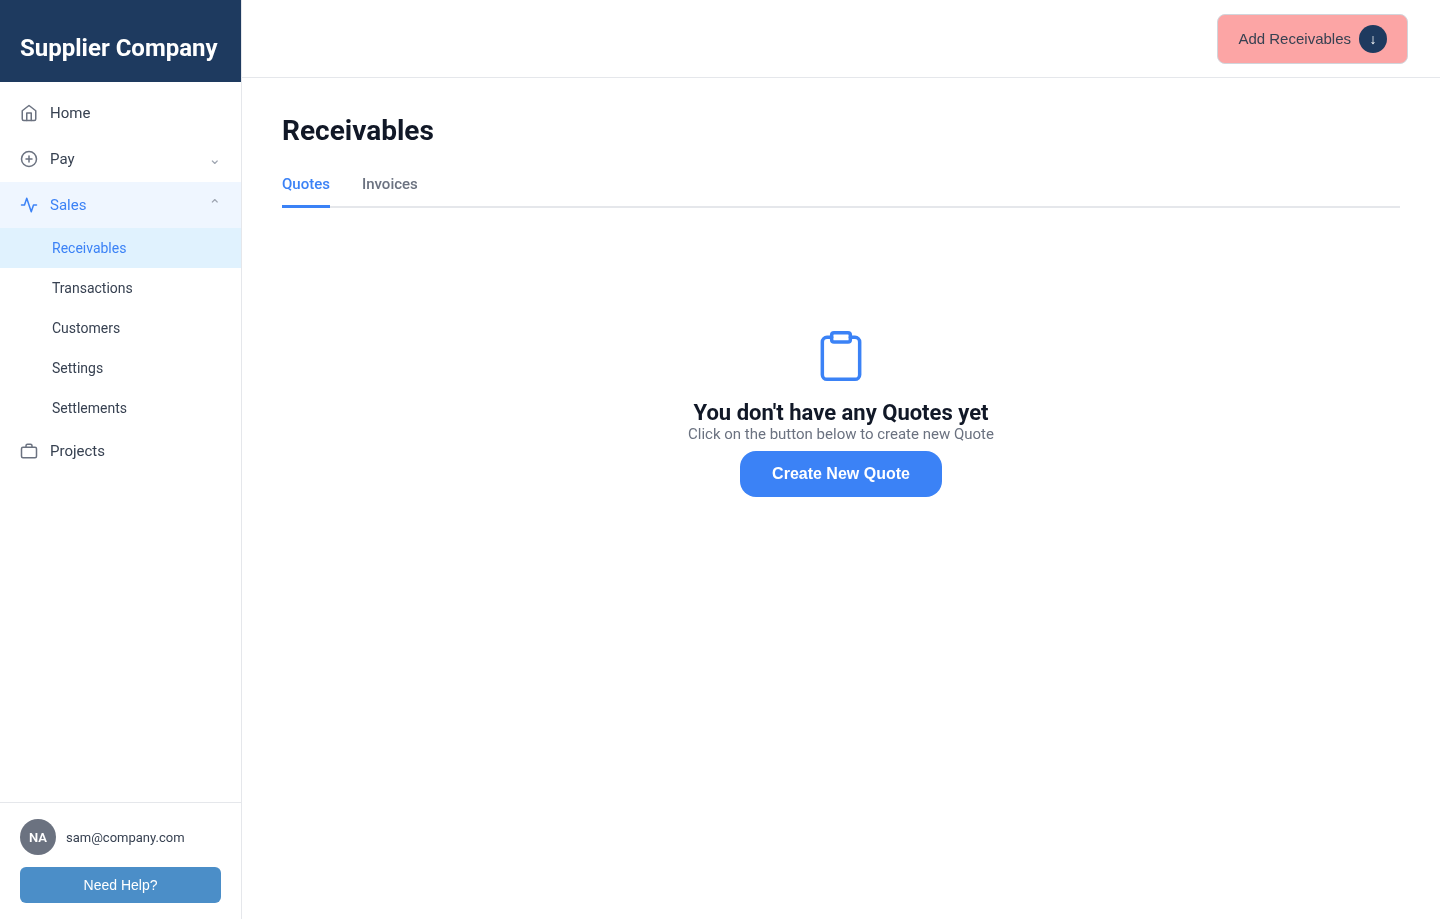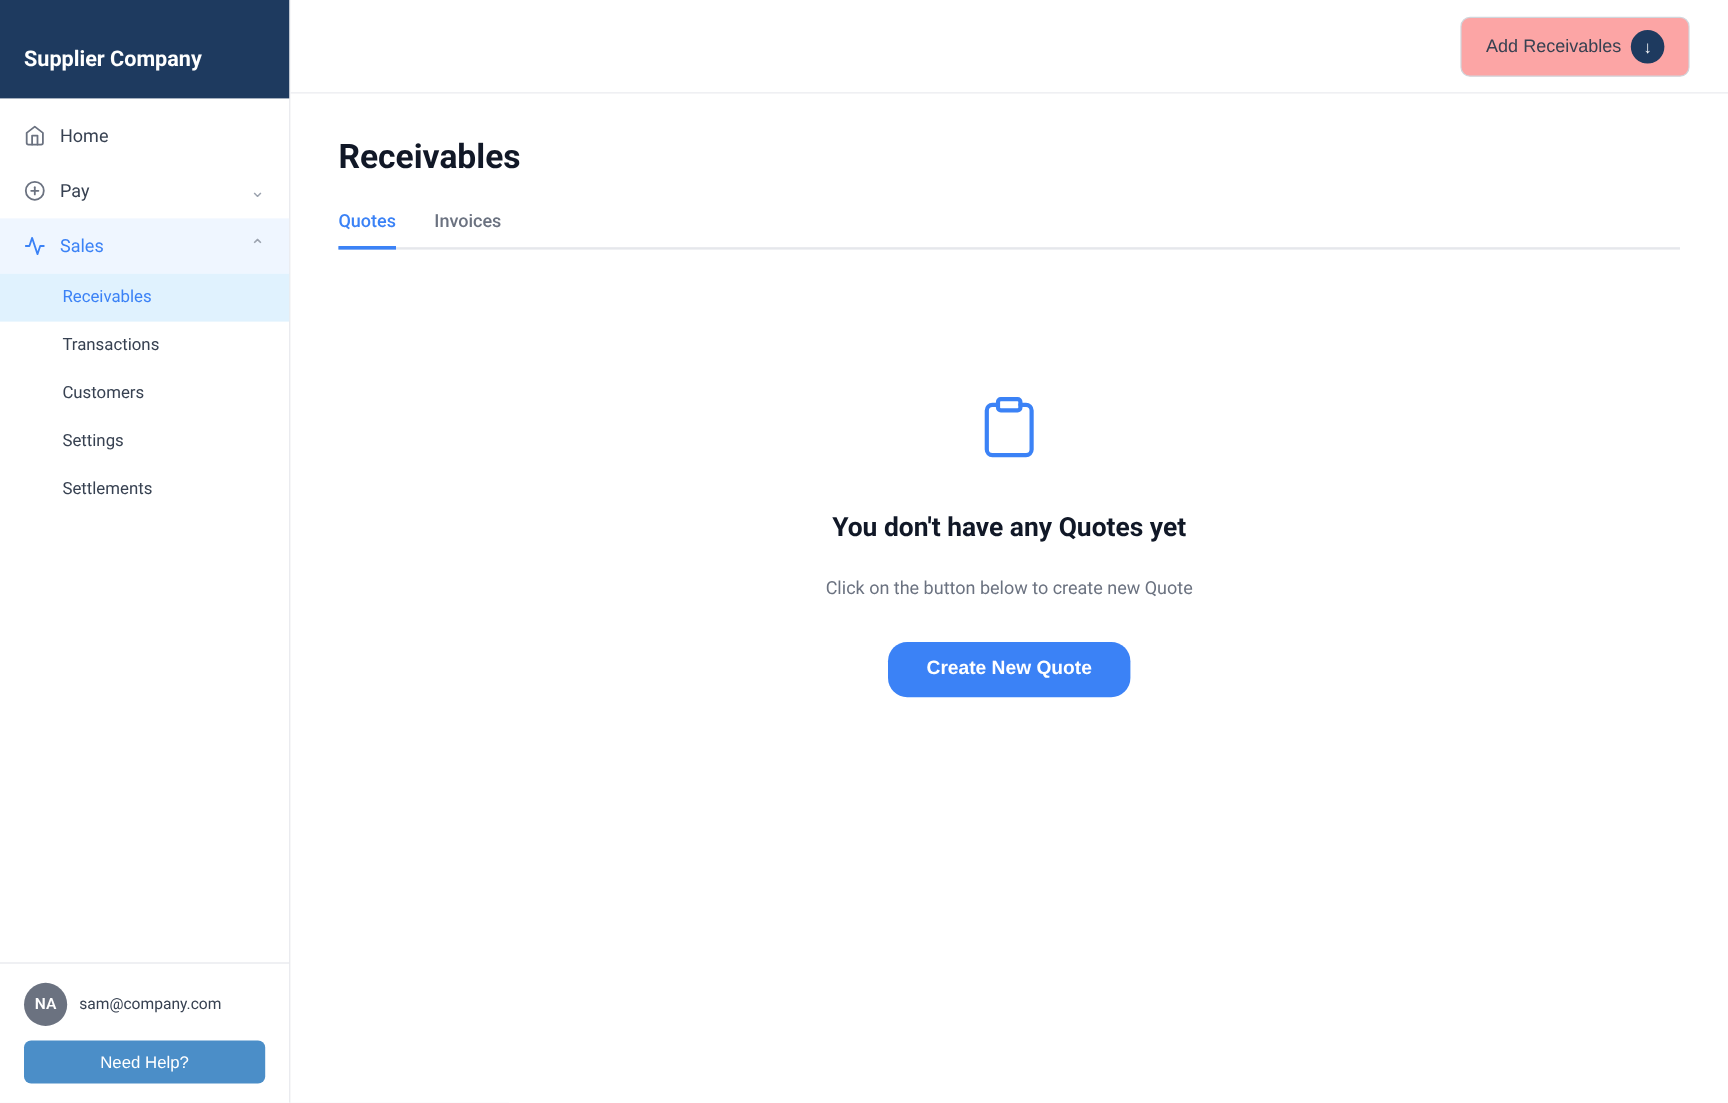--- a/index.html
+++ b/index.html
@@ -11,26 +11,26 @@
       min-width: 242px;
       background: #fff;
       border-right: 1px solid #e5e7eb;
       display: flex;
       flex-direction: column;
       height: 919px;
     }
     .sidebar-logo {
       background: #1e3a5f;
       color: #fff;
-      font-size: 18px;
+      font-size: 24px;
       font-weight: 700;
-      padding: 22px 20px;
+      padding: 34px 20px;
       height: 82px;
       display: flex;
-      align-items: flex-end;
+      align-items: flex-start;
     }
     .sidebar-nav {
       flex: 1;
       padding: 8px 0;
     }
     .nav-item {
       display: flex;
       align-items: center;
       padding: 14px 20px;
       cursor: pointer;
@@ -176,21 +176,21 @@
       color: #3b82f6;
       border-bottom: 3px solid #3b82f6;
     }
 
     .empty-state {
       display: flex;
       flex-direction: column;
       align-items: center;
       justify-content: center;
       padding: 120px 0 80px;
-      gap: 28px;
+      gap: 0;
     }
     .empty-icon {
       color: #3b82f6;
       margin-bottom: 12px;
     }
     .empty-title {
       font-size: 22px;
       font-weight: 700;
       color: #111827;
     }
@@ -260,20 +260,29 @@
     <div class="sub-nav-item">
       <span>Customers</span>
     </div>
     <div class="sub-nav-item">
       <span>Settings</span>
     </div>
     <div class="sub-nav-item">
       <span>Settlements</span>
     </div>
 
+    <div class="nav-item">
+      <span class="nav-icon">
+        <svg width="18" height="18" viewBox="0 0 24 24" fill="none" stroke="currentColor" stroke-width="2" stroke-linecap="round" stroke-linejoin="round">
+          <rect x="2" y="7" width="20" height="14" rx="2"></rect>
+          <path d="M16 7V5a2 2 0 0 0-2-2h-4a2 2 0 0 0-2 2v2"></path>
+        </svg>
+      </span>
+      <span>Projects</span>
+    </div>
   </nav>
   <div class="sidebar-footer">
     <div class="user-row">
       <div class="avatar">
         <span>NA</span>
       </div>
       <span class="user-email">sam@company.com</span>
     </div>
     <button class="help-btn">Need Help?</button>
   </div>

